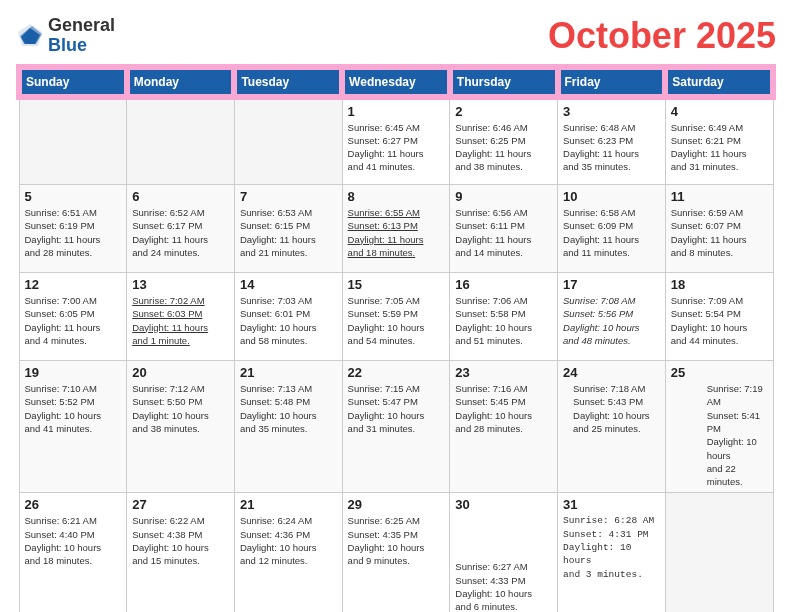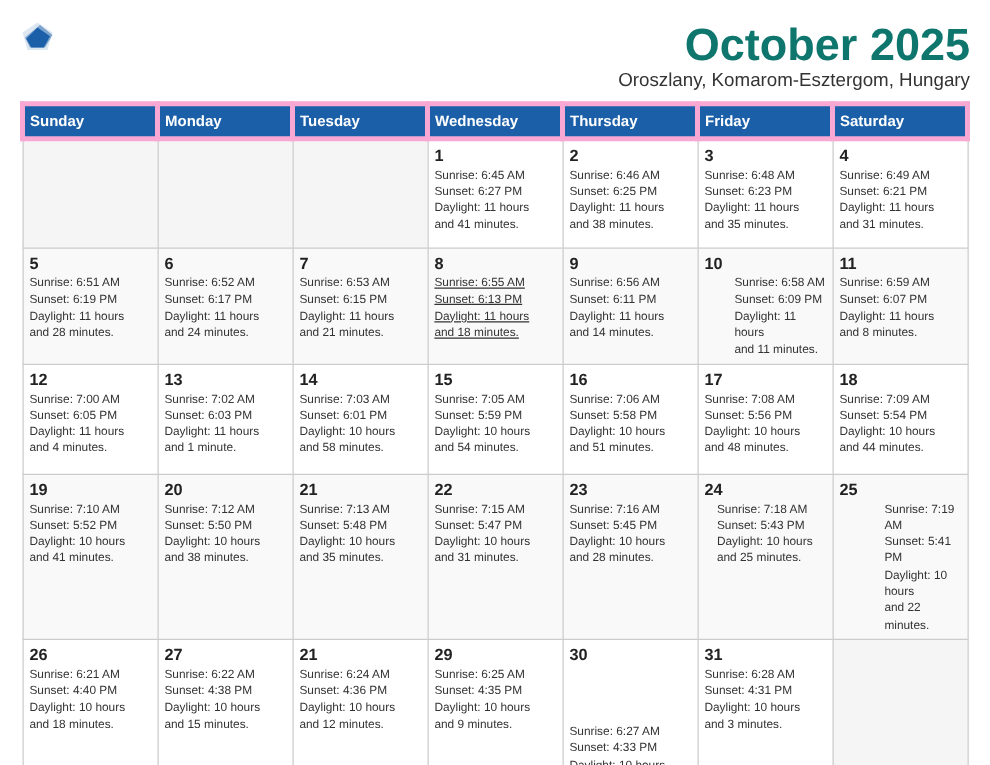--- a/index.html
+++ b/index.html
@@ -39,40 +39,40 @@
       width: 28px;
       height: 28px;
       margin-right: 4px;
     }
     .title-area {
       text-align: right;
     }
     .month-title {
       font-size: 36px;
       font-weight: bold;
-      color: #0f766e;
+      color: #ef4444;
       line-height: 1.1;
     }
     .subtitle {
       font-size: 15px;
       color: #333;
     }
     table {
       width: 100%;
       border-collapse: collapse;
       table-layout: fixed;
     }
     thead th {
       background-color: #1a5fa8;
       color: #fff;
       font-size: 12px;
       font-weight: bold;
       padding: 5px 4px;
       text-align: left;
-      border: 4px solid #f9a8d4;
+      border: 6px solid #f9a8d4;
     }
     td {
       vertical-align: top;
       border: 1px solid #ccc;
       padding: 4px 5px;
       font-size: 10px;
       color: #222;
       height: 88px;
       background: #fff;
     }
@@ -100,24 +100,27 @@
 </head>
 <body>
 
 <div class="header">
   <div class="logo">
     <svg class="logo-icon" viewBox="0 0 28 28">
       <polygon points="14,2 26,10 22,24 6,24 2,10" fill="#1a5fa8" opacity="0.15"></polygon>
       <polygon points="16,4 26,12 20,22 8,22 4,14" fill="#1a5fa8" opacity="0.5"></polygon>
       <polygon points="14,6 24,13 19,22 9,22 5,15" fill="#1a5fa8"></polygon>
     </svg>
+    <div class="logo-text">
+      <span class="logo-general">General</span>
+      <span class="logo-blue">Blue</span>
+    </div>
   </div>
   <div class="title-area">
     <div class="month-title">October 2025</div>
-    <div class="subtitle">Oroszlany, Komarom-Esztergom, Hungary</div>
   </div>
 </div>
 
 <table>
   <thead>
     <tr>
     <th>Sunday</th>
         <th>Monday</th>
         <th>Tuesday</th>
         <th>Wednesday</th>
@@ -191,21 +194,21 @@
         </td>
         <td>
           <div class="day-num">9</div>
           <div class="day-info" style="white-space: pre-line;">Sunrise: 6:56 AM
 Sunset: 6:11 PM
 Daylight: 11 hours
 and 14 minutes.</div>
         </td>
         <td>
           <div class="day-num">10</div>
-          <div class="day-info" style="white-space: pre-line; margin-left: 24px;">Sunrise: 6:58 AM
+          <div class="day-info" style="white-space: pre-line;">Sunrise: 6:58 AM
 Sunset: 6:09 PM
 Daylight: 11 hours
 and 11 minutes.</div>
         </td>
         <td>
           <div class="day-num">11</div>
           <div class="day-info" style="white-space: pre-line;">Sunrise: 6:59 AM
 Sunset: 6:07 PM
 Daylight: 11 hours
 and 8 minutes.</div>
@@ -214,21 +217,21 @@
       <tr>
         <td>
           <div class="day-num">12</div>
           <div class="day-info" style="white-space: pre-line;">Sunrise: 7:00 AM
 Sunset: 6:05 PM
 Daylight: 11 hours
 and 4 minutes.</div>
         </td>
         <td>
           <div class="day-num">13</div>
-          <div class="day-info" style="white-space: pre-line;">Sunrise: 7:02 AM
+          <div class="day-info" style="white-space: pre-line; text-decoration: underline;">Sunrise: 7:02 AM
 Sunset: 6:03 PM
 Daylight: 11 hours
 and 1 minute.</div>
         </td>
         <td>
           <div class="day-num">14</div>
           <div class="day-info" style="white-space: pre-line;">Sunrise: 7:03 AM
 Sunset: 6:01 PM
 Daylight: 10 hours
 and 58 minutes.</div>
@@ -242,21 +245,21 @@
         </td>
         <td>
           <div class="day-num">16</div>
           <div class="day-info" style="white-space: pre-line;">Sunrise: 7:06 AM
 Sunset: 5:58 PM
 Daylight: 10 hours
 and 51 minutes.</div>
         </td>
         <td>
           <div class="day-num">17</div>
-          <div class="day-info" style="white-space: pre-line;">Sunrise: 7:08 AM
+          <div class="day-info" style="white-space: pre-line; font-style: italic;">Sunrise: 7:08 AM
 Sunset: 5:56 PM
 Daylight: 10 hours
 and 48 minutes.</div>
         </td>
         <td>
           <div class="day-num">18</div>
           <div class="day-info" style="white-space: pre-line;">Sunrise: 7:09 AM
 Sunset: 5:54 PM
 Daylight: 10 hours
 and 44 minutes.</div>
@@ -344,21 +347,21 @@
         </td>
         <td>
           <div class="day-num">30</div>
           <div class="day-info" style="white-space: pre-line; margin-top: 48px;">Sunrise: 6:27 AM
 Sunset: 4:33 PM
 Daylight: 10 hours
 and 6 minutes.</div>
         </td>
         <td>
           <div class="day-num">31</div>
-          <div class="day-info" style="white-space: pre-line;">Sunrise: 6:28 AM
+          <div class="day-info" style="white-space: pre-line; font-family: Liberation Mono, monospace;">Sunrise: 6:28 AM
 Sunset: 4:31 PM
 Daylight: 10 hours
 and 3 minutes.</div>
         </td>
         <td class="empty"></td>
       </tr>
     </tbody>
 </table>
 
 </body></html>

